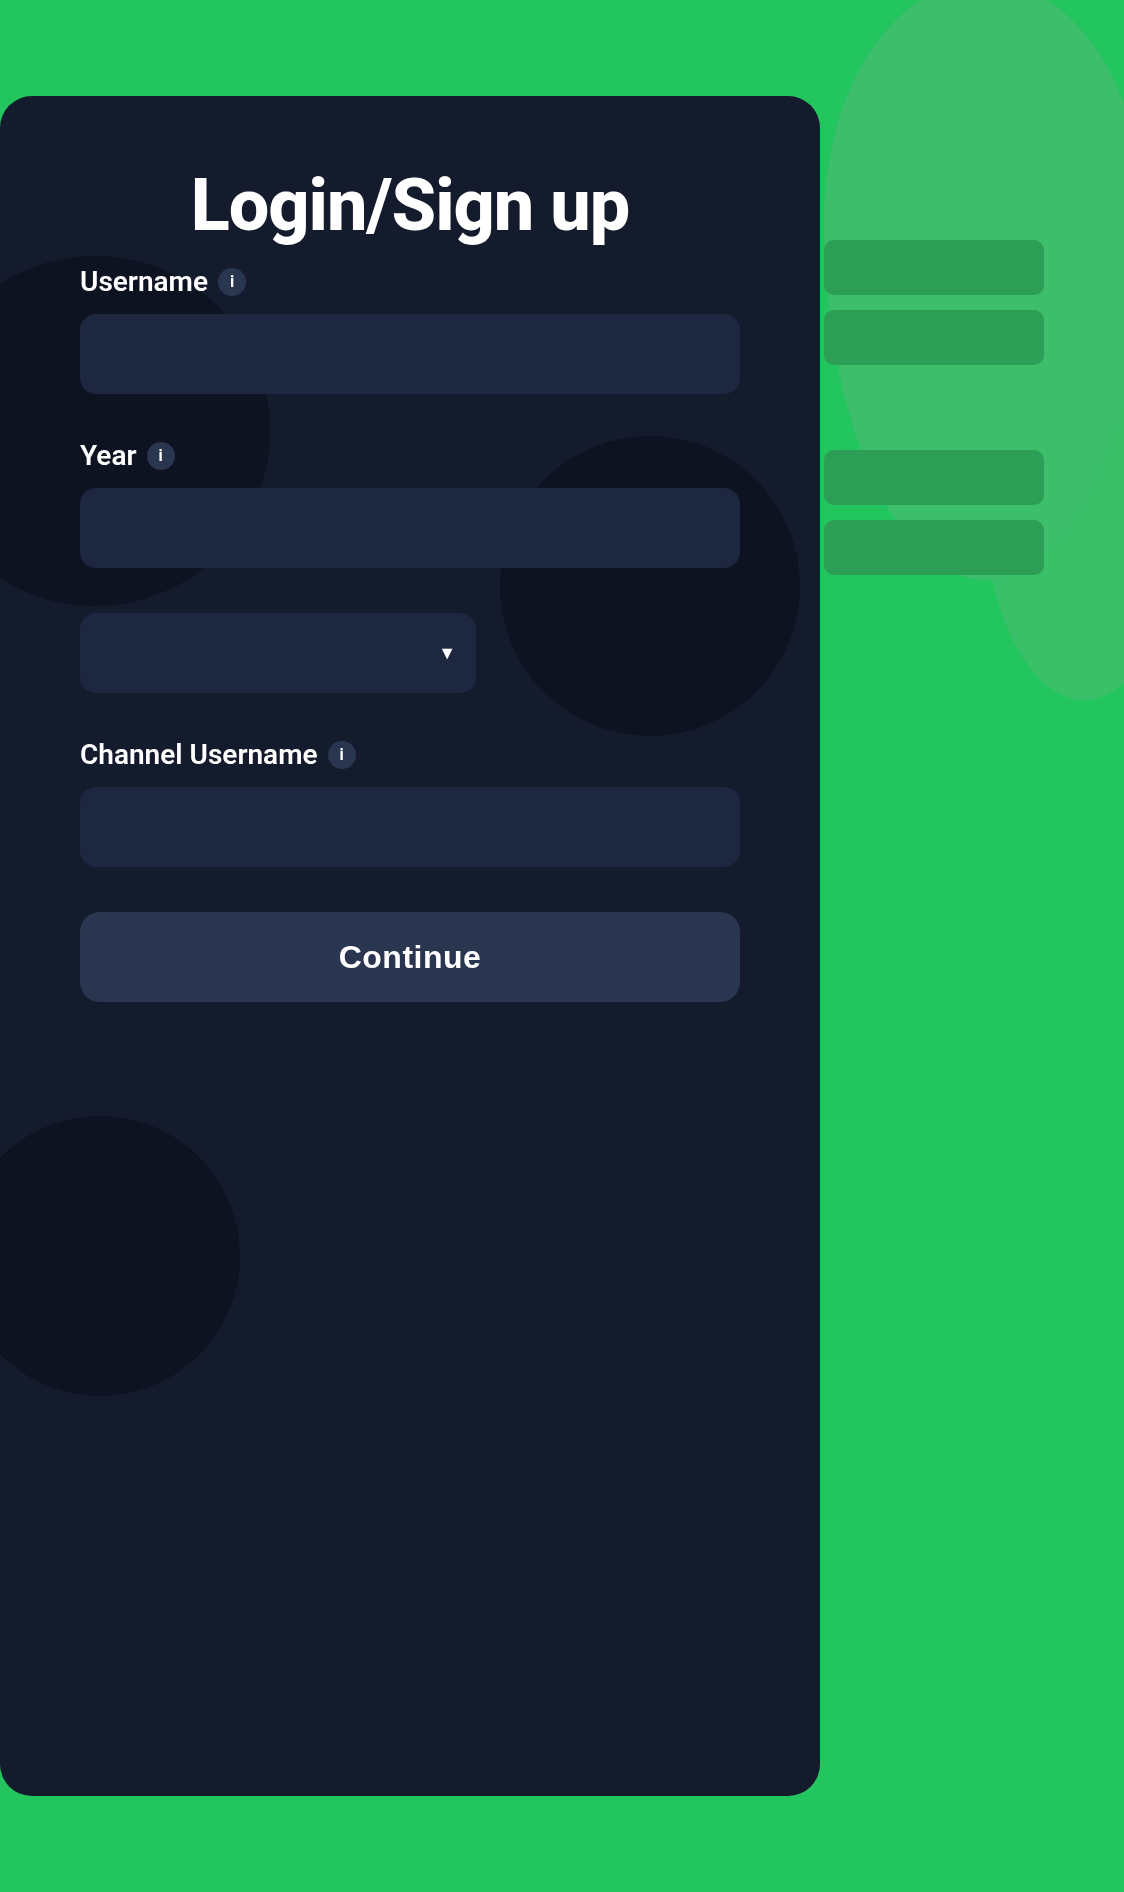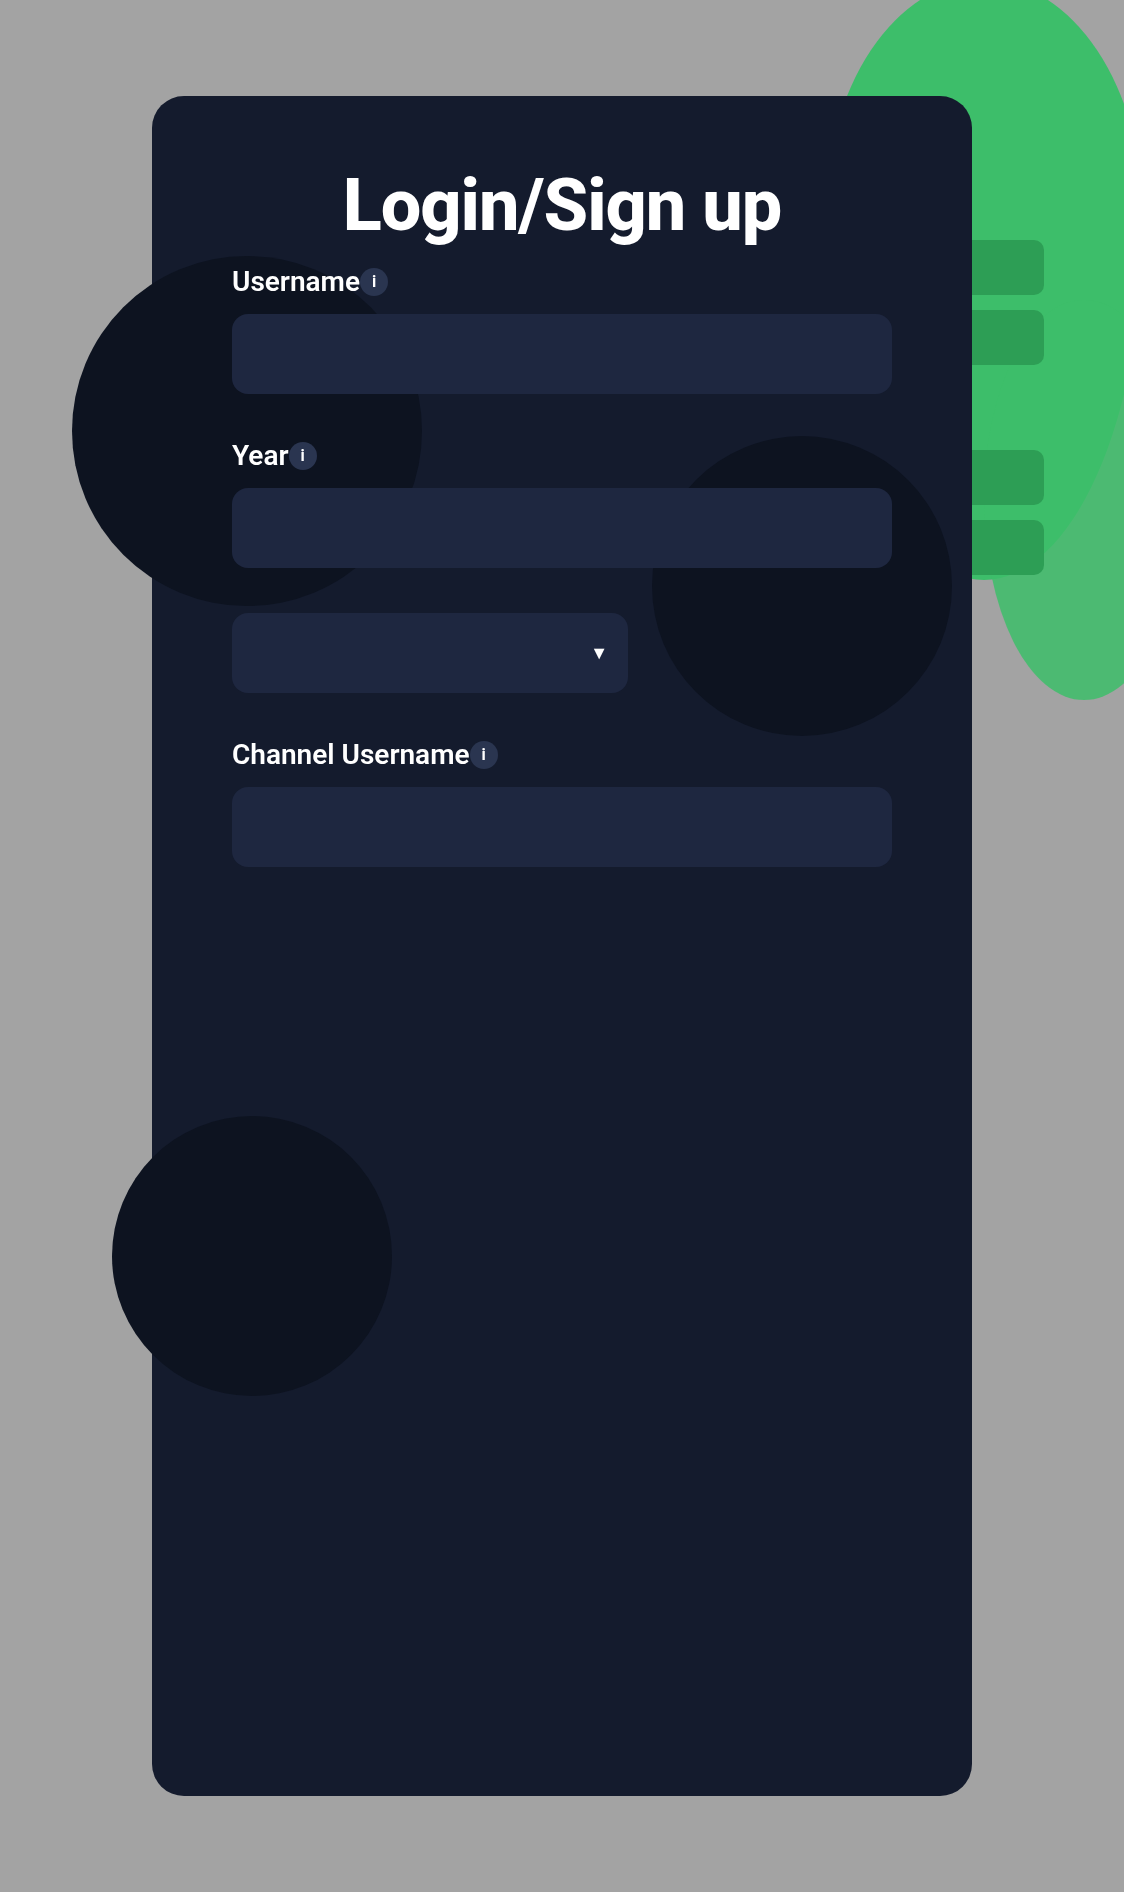--- a/index.html
+++ b/index.html
@@ -17,25 +17,24 @@
       align-items: center;
       justify-content: center;
       font-family: -apple-system, BlinkMacSystemFont, 'Segoe UI', Roboto, sans-serif;
       overflow: hidden;
       position: relative;
     }
 
     .page-wrapper {
       width: 1124px;
       height: 1892px;
-      background-color: #a3a3a3;
+      background-color: #22c55e;
       position: relative;
       display: flex;
       align-items: center;
-      justify-content: center;
       overflow: hidden;
     }
 
     
     .green-shape-top {
       position: absolute;
       top: -20px;
       right: -20px;
       width: 320px;
       height: 600px;
@@ -180,20 +179,21 @@
       vertical-align: middle;
     }
 
     .form-group {
       margin-bottom: 45px;
     }
 
     .form-label {
       display: flex;
       align-items: center;
+      gap: 10px;
       font-size: 28px;
       font-weight: 600;
       color: #ffffff;
       margin-bottom: 16px;
     }
 
     .info-icon {
       display: inline-flex;
       align-items: center;
       justify-content: center;
@@ -333,15 +333,16 @@
 
       <div class="form-group">
         <label class="form-label">
           <span>Channel Username</span>
           <span class="info-icon">i</span>
         </label>
         <input type="text" class="form-input" placeholder="" style="">
       </div>
 
 
+      <button class="continue-button">Continue</button>
     </div>
   </div>
 </div>
 
 </body></html>

